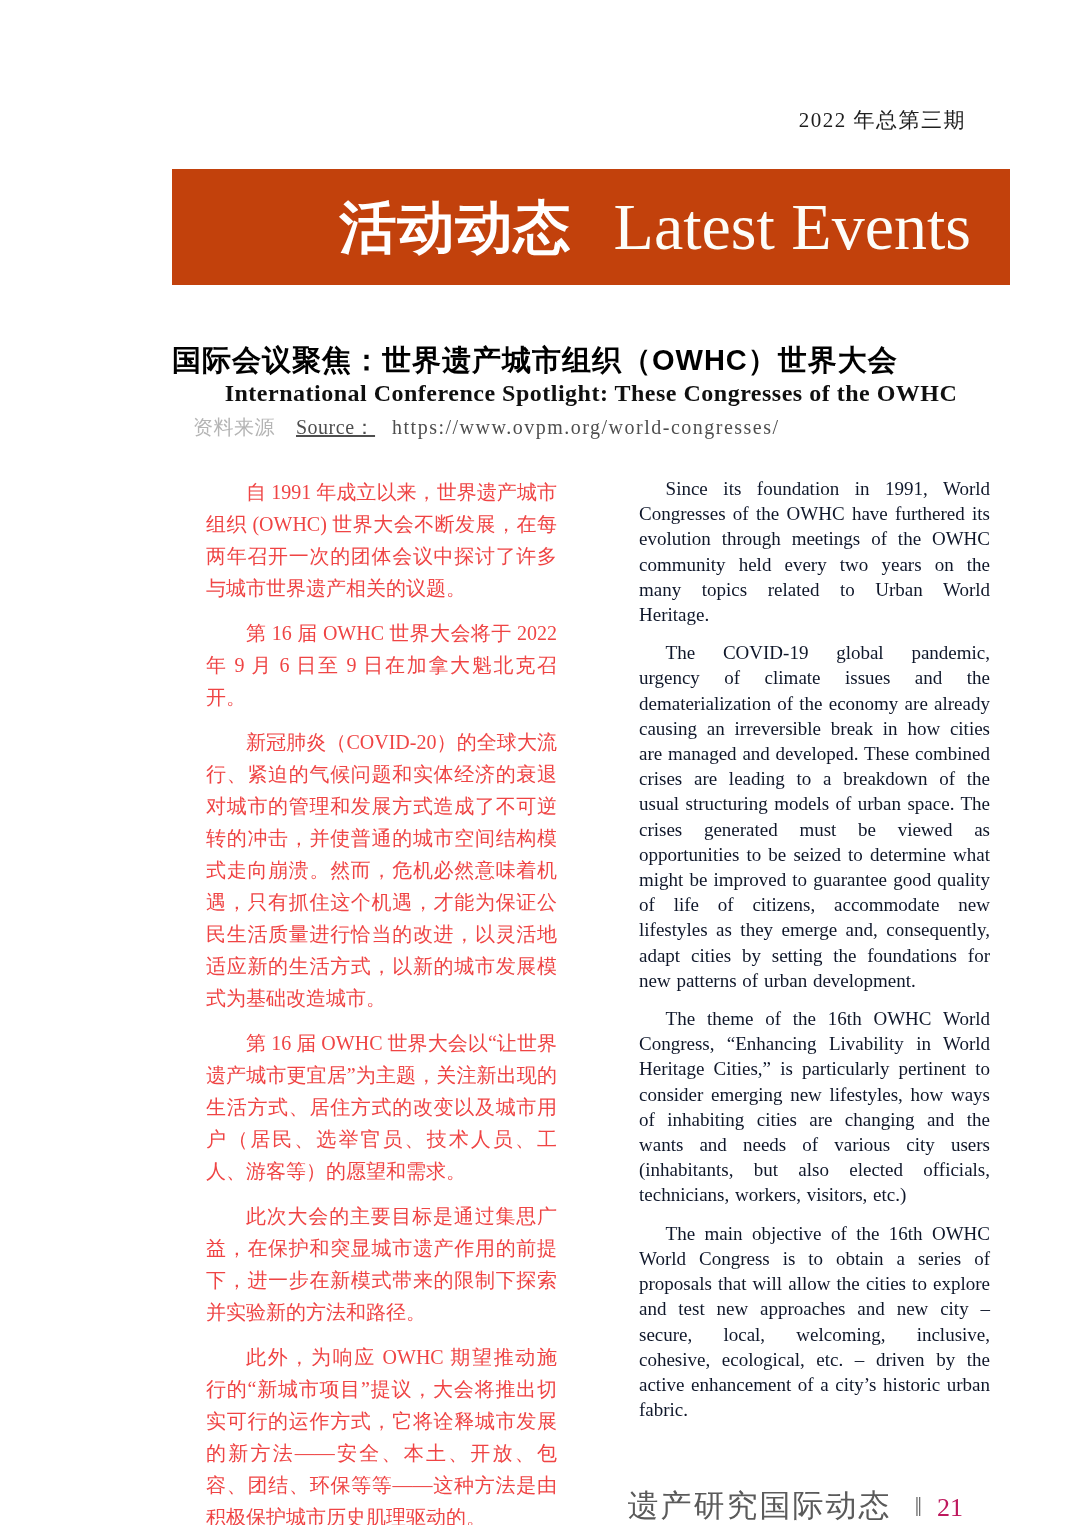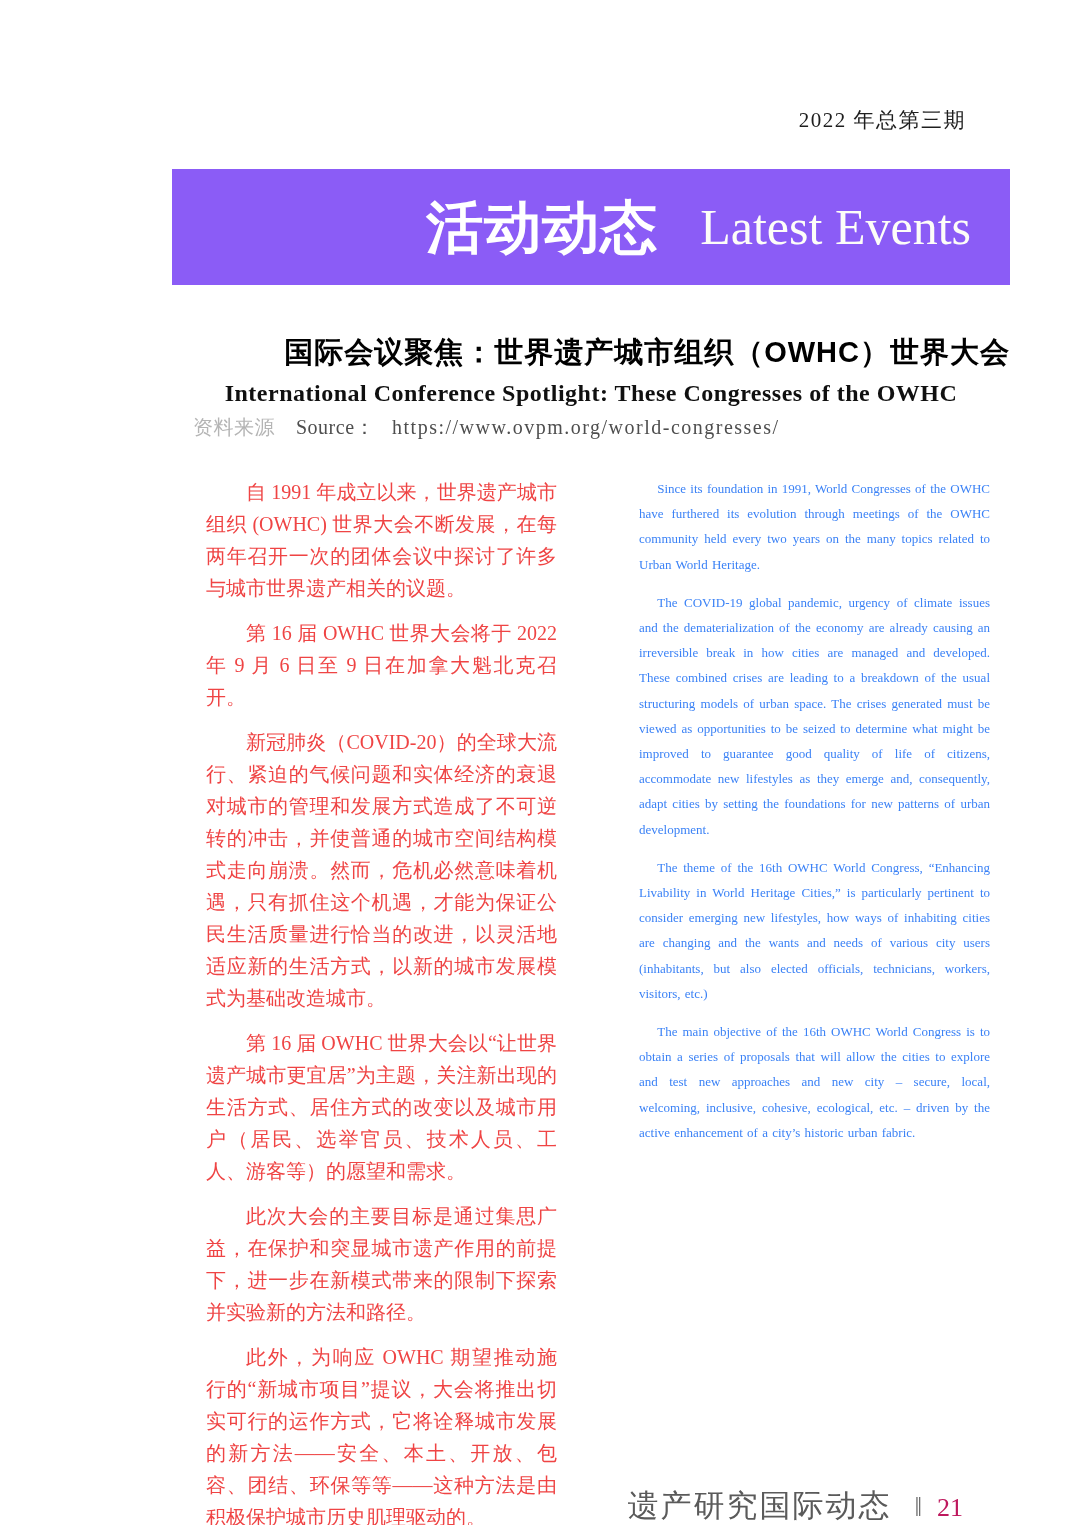--- a/index.html
+++ b/index.html
@@ -14,68 +14,68 @@
     position: absolute; inset: 0;
     background: #ffffff;
   }
   .issue-label {
     position: absolute; top: 54px; right: 114px;
     font-size: 21px; color: #1e1e1e; letter-spacing: 1.5px;
   }
   .banner {
     position: absolute; left: 120px; top: 117px;
     width: 838px; height: 116px;
-    background: #8b5cf6;
+    background: #c2410c;
     display: flex; align-items: center; justify-content: flex-end;
     padding-right: 26px; gap: 16px;
   }
   .banner-zh {
     color: #ffffff; font-size: 57px; font-weight: bold;
     font-family: "Liberation Serif", serif;
     letter-spacing: 1px; line-height: 1;
   }
   .banner-en {
-    color: #fdfdf8; font-size: 50px; font-weight: normal;
+    color: #fdfdf8; font-size: 66px; font-weight: normal;
     font-family: "Liberation Serif", serif;
     line-height: 1;
   }
   .title-zh {
-    position: absolute; top: 281px; left: 120px; width: 838px;
-    text-align: right;
+    position: absolute; top: 289px; left: 120px; width: 838px;
+    text-align: left;
     font-family: "Liberation Sans", sans-serif;
     font-size: 29px; font-weight: bold; color: #000000;
     letter-spacing: 1px;
   }
   .title-en {
     position: absolute; top: 328px; left: 120px; width: 838px;
     text-align: center;
     font-family: "Liberation Serif", serif;
     font-size: 24px; font-weight: bold; color: #101010;
     letter-spacing: 0.5px;
   }
   .source-line {
     position: absolute; top: 362px; left: 128px;
     font-size: 20px; letter-spacing: 0.5px;
   }
   .source-label { color: #b5b5b5; margin-right: 8px; }
-  .source-prefix { color: #4e4e4e; margin-right: 4px; }
+  .source-prefix { color: #4e4e4e; margin-right: 4px; text-decoration: underline; }
   .source-url { color: #4e4e4e; letter-spacing: 1.5px; text-decoration: none; }
   .columns {
     position: absolute; top: 398px; left: 128px; width: 836px;
     display: flex; gap: 30px;
   }
   .col { width: 403px; }
   .col-zh p {
     font-size: 20px; line-height: 32px; color: #ef4444;
     text-align: justify; text-indent: 2em;
     margin-bottom: 9px;
     font-family: "Liberation Serif", serif;
   }
   .col-en p {
-    font-size: 13px; line-height: 25.2px; color: #3b82f6;
+    font-size: 19px; line-height: 25.2px; color: #0f172a;
     text-align: justify; text-indent: 1.4em;
     margin-bottom: 7px;
     font-family: "Liberation Serif", serif;
     word-spacing: 1px;
   }
   .footer {
     position: absolute; top: 1420px; right: 104px;
     display: flex; align-items: baseline;
     color: #5a5a5a;
   }

